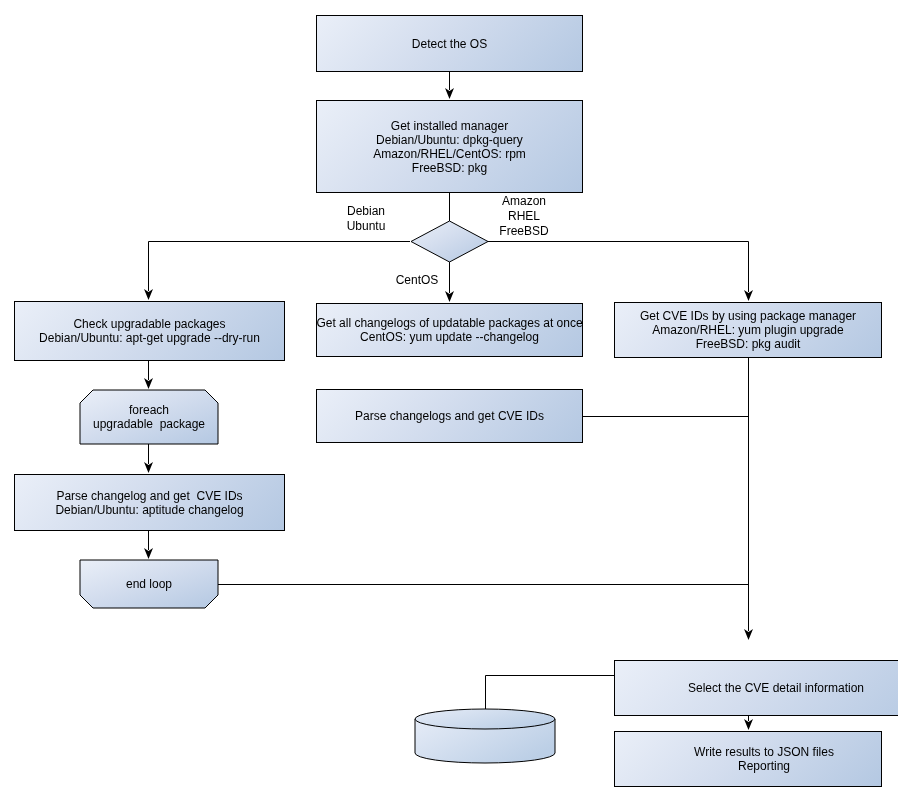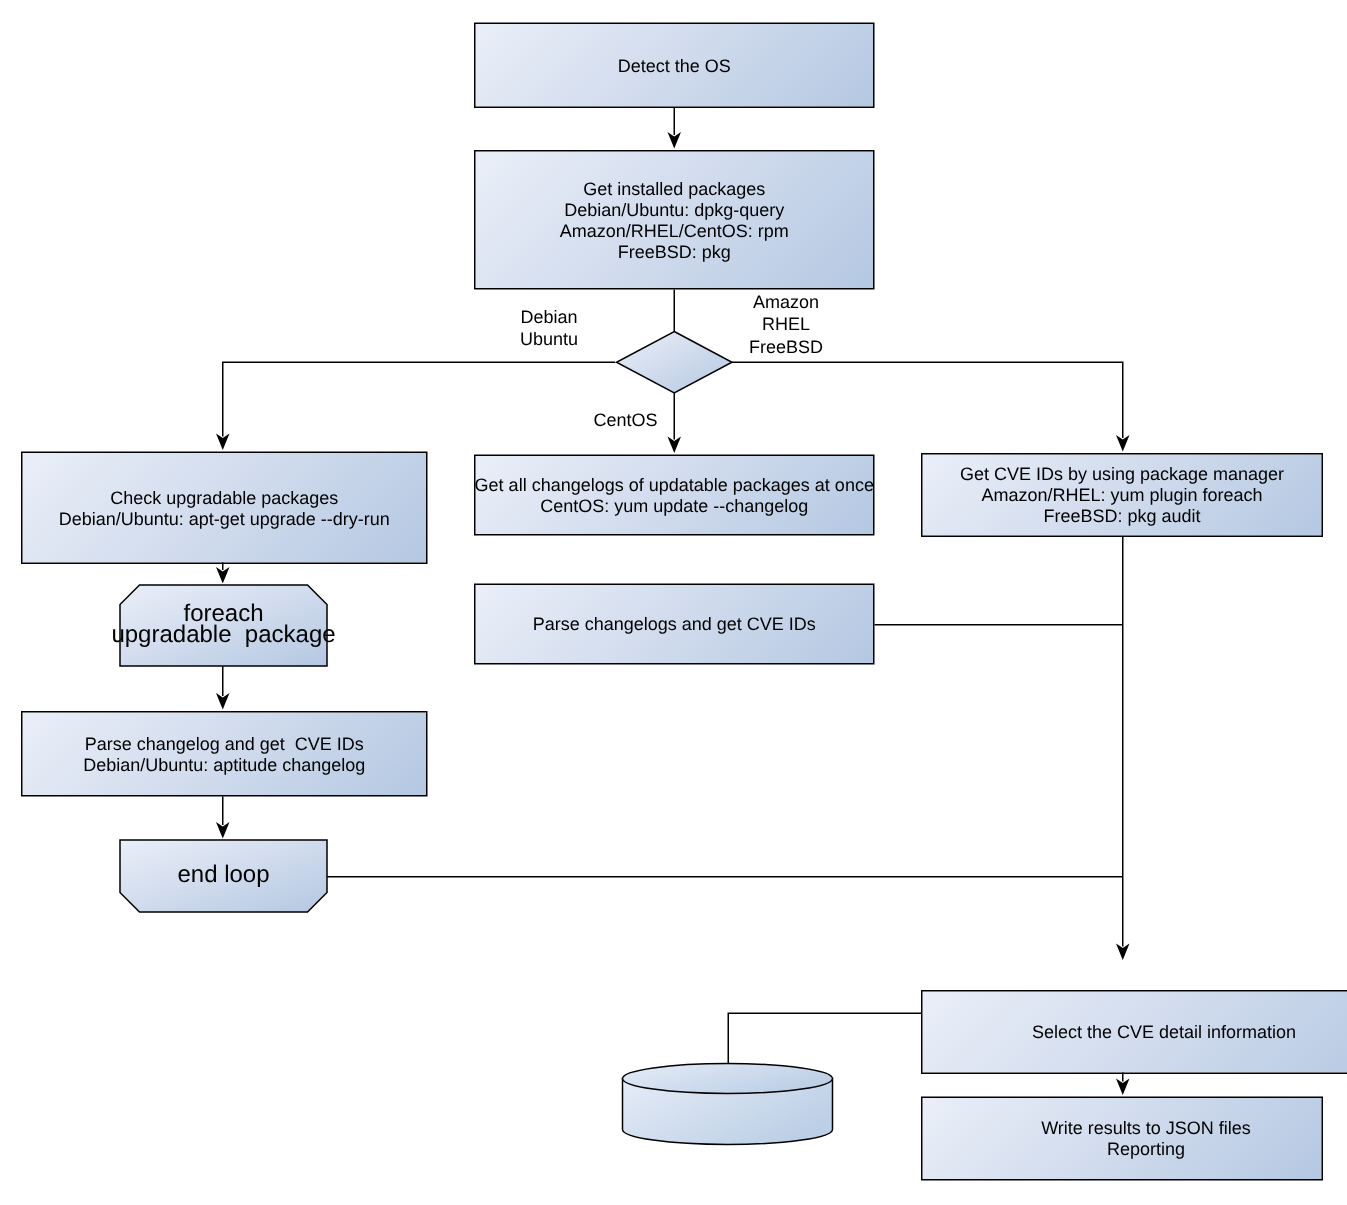--- a/index.html
+++ b/index.html
@@ -37,21 +37,21 @@
     color: #000000;
   }
   .shape-label {
     position: absolute;
     box-sizing: border-box;
     display: flex;
     flex-direction: column;
     align-items: center;
     justify-content: center;
     text-align: center;
-    font-size: 16px;
+    font-size: 12px;
     line-height: 14px;
     color: #000000;
     background: transparent;
     pointer-events: none;
   }
   .edge-label {
     position: absolute;
     text-align: center;
     font-size: 12px;
     line-height: 15px;
@@ -118,48 +118,48 @@
       <path d="M415,719 L415,753 A70,10 0 0 0 555,753 L555,719 Z" fill="url(#cylGrad)" stroke="#000000" stroke-width="1"></path>
       <ellipse cx="485" cy="719" rx="70" ry="10" fill="url(#cylGrad)" stroke="#000000" stroke-width="1"></ellipse>
     </g>
   </svg>
 
   <div class="node" style="left:316px; top:15px; width:267px; height:57px;">
     <span class="line">Detect the OS</span>
   </div>
 
   <div class="node" style="left:316px; top:100px; width:267px; height:93px;">
-    <span class="line">Get installed packages</span>
+    <span class="line">Get installed manager</span>
     <span class="line">Debian/Ubuntu: dpkg-query</span>
     <span class="line">Amazon/RHEL/CentOS: rpm</span>
     <span class="line">FreeBSD: pkg</span>
   </div>
 
-  <div class="node" style="left:14px; top:301px; width:271px; height:75px;">
+  <div class="node" style="left:14px; top:301px; width:271px; height:60px;">
     <span class="line">Check upgradable packages</span>
     <span class="line">Debian/Ubuntu: apt-get upgrade --dry-run</span>
   </div>
 
   <div class="node" style="left:316px; top:303px; width:267px; height:54px;">
     <span class="line">Get all changelogs of updatable packages at once</span>
     <span class="line">CentOS: yum update --changelog</span>
   </div>
 
   <div class="node" style="left:14px; top:474px; width:271px; height:57px;">
     <span class="line">Parse changelog and get  CVE IDs</span>
     <span class="line">Debian/Ubuntu: aptitude changelog</span>
   </div>
 
   <div class="node" style="left:316px; top:389px; width:267px; height:54px;">
     <span class="line">Parse changelogs and get CVE IDs</span>
   </div>
 
   <div class="node" style="left:614px; top:302px; width:268px; height:56px;">
     <span class="line">Get CVE IDs by using package manager</span>
-    <span class="line">Amazon/RHEL: yum plugin foreach</span>
+    <span class="line">Amazon/RHEL: yum plugin upgrade</span>
     <span class="line">FreeBSD: pkg audit</span>
   </div>
 
   <div class="node" style="left:614px; top:660px; width:324px; height:56px;">
     <span class="line">Select the CVE detail information</span>
   </div>
 
   <div class="node" style="left:614px; top:731px; width:268px; height:56px;padding-left:32px;">
     <span class="line">Write results to JSON files</span>
     <span class="line">Reporting</span>

